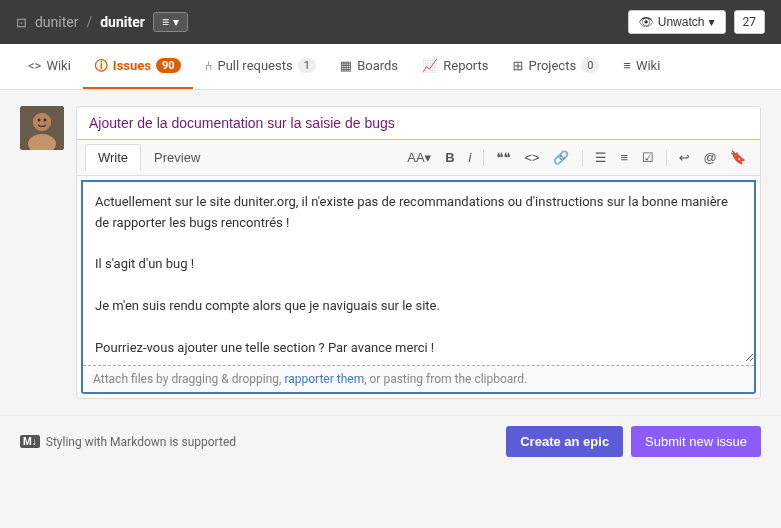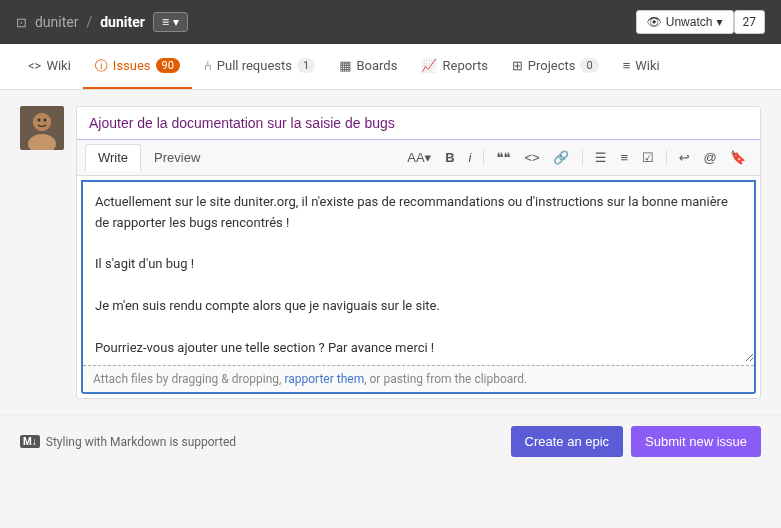--- a/index.html
+++ b/index.html
@@ -50,21 +50,21 @@
       padding: 2px 8px;
       cursor: pointer;
       font-size: 12px;
       display: flex;
       align-items: center;
       gap: 4px;
     }
     .header-right {
       display: flex;
       align-items: center;
-      gap: 0;
+      gap: 8px;
     }
     .watch-btn {
       background: #fff;
       border: 1px solid #ccc;
       border-radius: 3px;
       padding: 4px 10px;
       cursor: pointer;
       font-size: 12px;
       display: flex;
       align-items: center;
@@ -97,21 +97,21 @@
       color: #555;
       font-size: 13px;
       cursor: pointer;
       border-bottom: 2px solid transparent;
       text-decoration: none;
       white-space: nowrap;
     }
     .nav-tab.active {
       color: #e05c00;
       border-bottom: 2px solid #e05c00;
-      font-weight: 400;
+      font-weight: 700;
     }
     .badge {
       background: #eee;
       border-radius: 10px;
       padding: 1px 6px;
       font-size: 11px;
       color: #555;
     }
     .badge.active { background: #e05c00; color: #fff; }
 
@@ -268,21 +268,21 @@
       gap: 8px;
     }
     .btn-epic {
       background: #5c5cd6;
       color: #fff;
       border: none;
       padding: 8px 14px;
       border-radius: 3px;
       cursor: pointer;
       font-size: 13px;
-      font-weight: 400;
+      font-weight: 700;
     }
     .btn-submit {
       background: #8b5cf6;
       color: #fff;
       border: none;
       padding: 8px 14px;
       border-radius: 3px;
       cursor: pointer;
       font-size: 13px;
       font-weight: 500;

